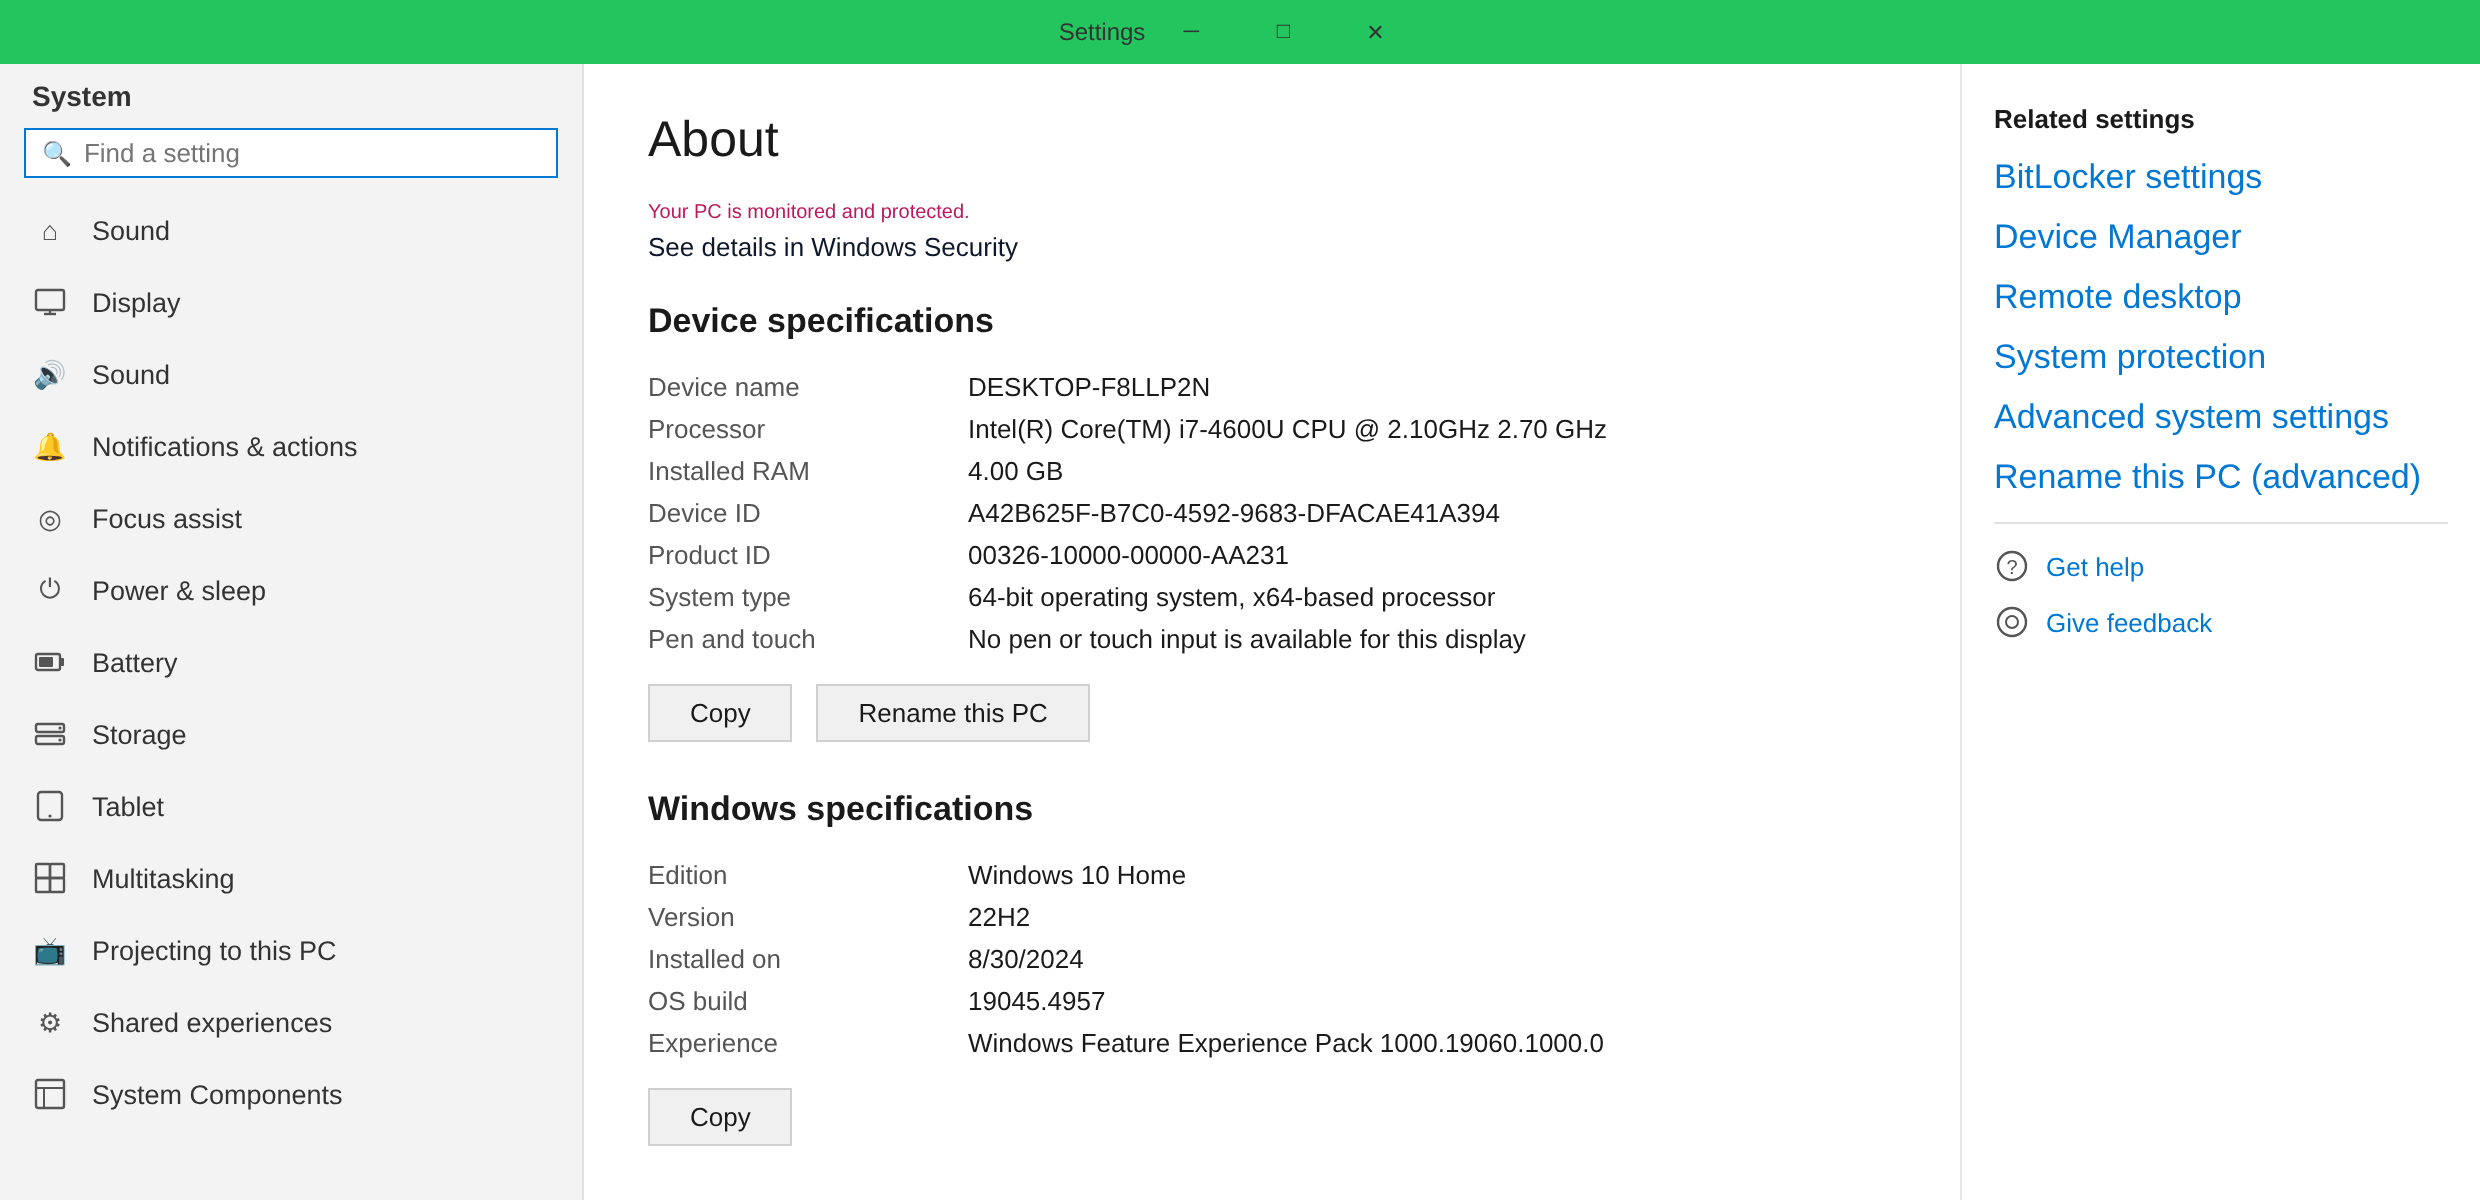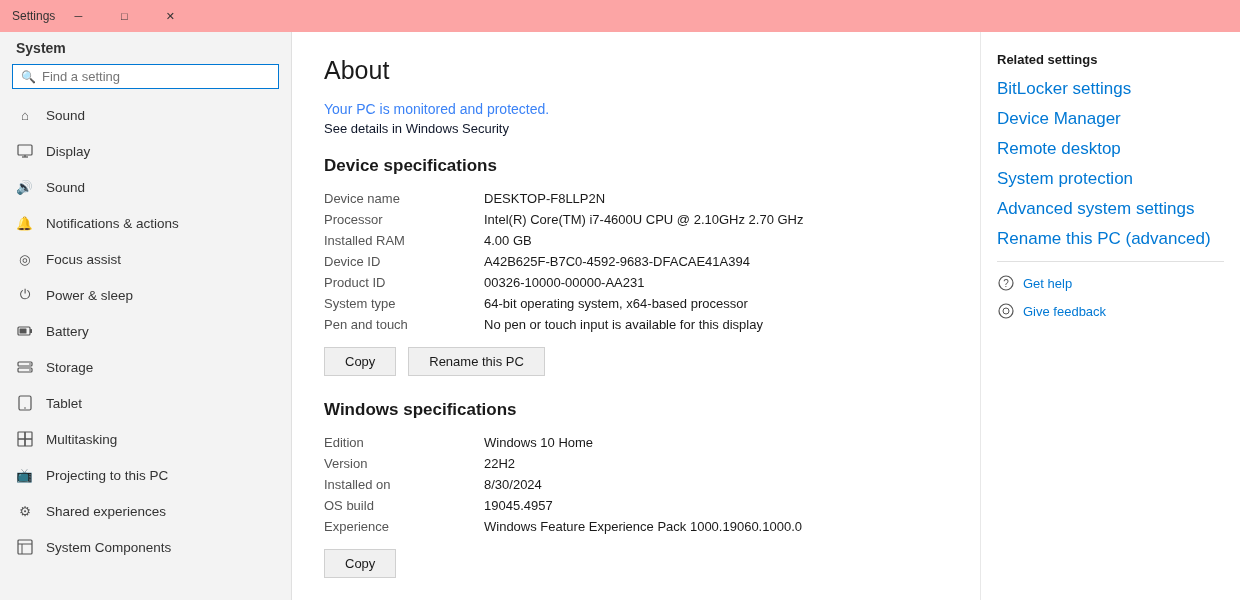--- a/index.html
+++ b/index.html
@@ -7,26 +7,26 @@
       font-family: 'Segoe UI', Tahoma, Geneva, Verdana, sans-serif;
       font-size: 14px;
       background: #f3f3f3;
       width: 1240px;
       height: 600px;
       overflow: hidden;
       display: flex;
       flex-direction: column;
     }
     .title-bar {
-      background: #fca5a5;
+      background: #22c55e;
       height: 32px;
       display: flex;
       align-items: center;
       padding: 0 12px;
-      justify-content: flex-start;
+      justify-content: center;
       flex-shrink: 0;
     }
     .title-bar-title {
       font-size: 12px;
       color: #333;
     }
     .title-bar-controls {
       display: flex;
       gap: 0;
     }
@@ -111,22 +111,22 @@
       font-weight: 300;
       color: #1a1a1a;
       margin-bottom: 16px;
     }
     .protected-banner {
       display: flex;
       flex-direction: column;
       margin-bottom: 20px;
     }
     .protected-text {
-      font-size: 14px;
-      color: #3b82f6;
+      font-size: 10px;
+      color: #be185d;
       font-weight: 400;
       margin-bottom: 4px;
     }
     .security-link {
       color: #0f172a;
       cursor: pointer;
       font-size: 13px;
       text-decoration: none;
     }
     .section-title {

